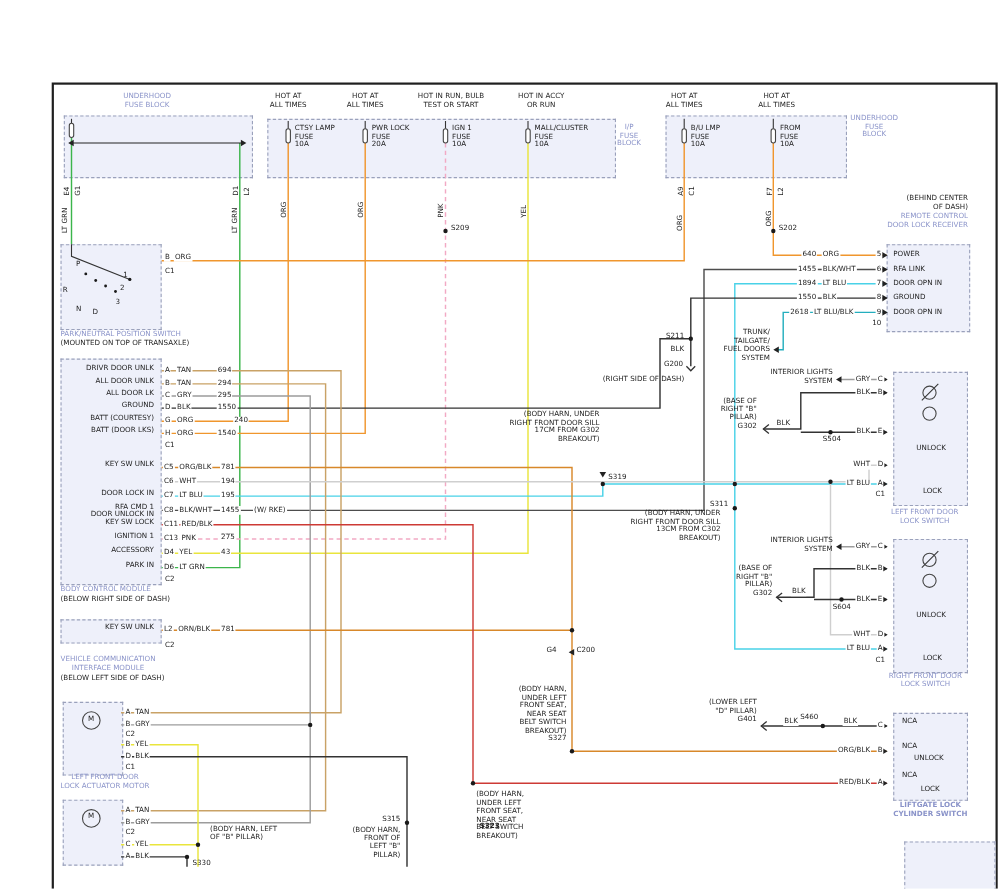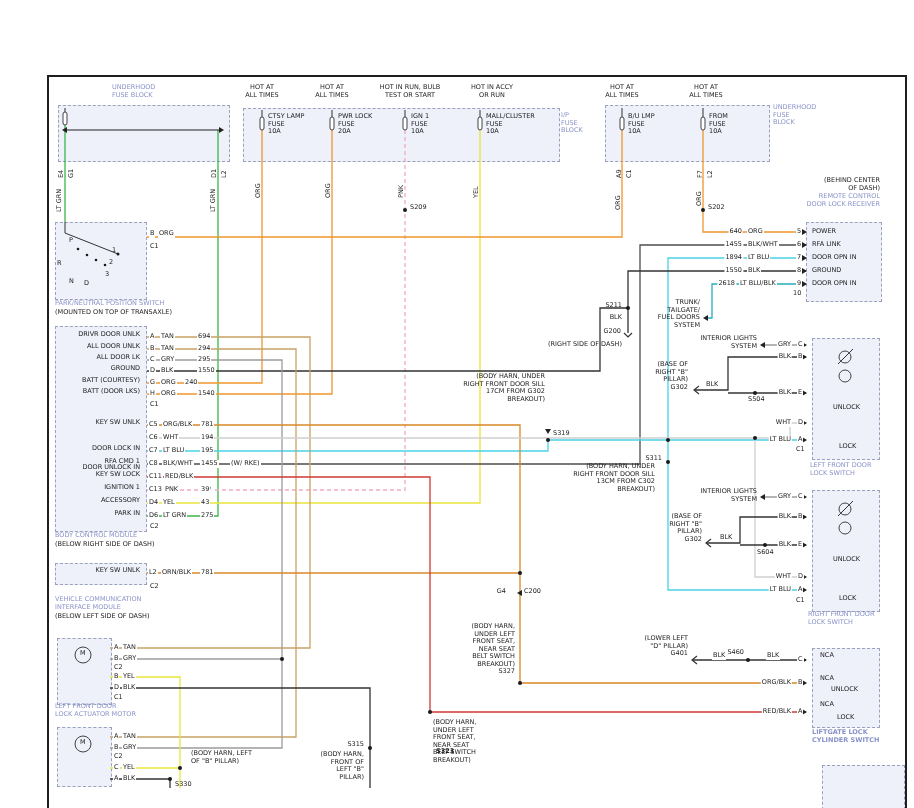--- a/index.html
+++ b/index.html
@@ -3,21 +3,21 @@
 <meta charset="utf-8">
 <style>
   html,body{margin:0;padding:0;background:#fff;}
   .page{position:relative;width:914px;height:808px;overflow:hidden;background:#fff;font-family:"DejaVu Sans",sans-serif;}
   .titlebar{position:absolute;left:0;top:0;width:914px;height:40px;background:#f1ecda;display:flex;align-items:center;justify-content:center;}
   .titlebar span{font-size:15px;color:#3a3a3a;}
   .frame{position:absolute;left:47px;top:75px;width:856px;height:745px;border:2px solid #1f1f1f;}
   .bx{position:absolute;border:1px dashed #9aa1bb;background:#eef0fa;}
   #wires-svg{position:absolute;left:0;top:0;pointer-events:none;}
   .lbl{position:absolute;font-size:6.5px;line-height:7.5px;color:#1c1c1c;white-space:pre;}
-  .blue{color:#8a93c9;}
+  .blue{color:#8a93c9;text-align:center;}
   .r{transform:translateX(-100%);text-align:right;}
   .c{transform:translateX(-50%);text-align:center;}
   .wl{background:#fff;padding:0 1px;}
   .rot{transform:rotate(-90deg);transform-origin:0 0;}
 </style>
 </head>
 <body>
 
 <div class="page">
   <div class="frame"></div>
@@ -262,21 +262,21 @@
       <div class="lbl wl" style="left: 160px; top: 345px;">TAN</div>
       <div class="lbl wl" style="left: 197px; top: 345px;">294</div>
       <div class="lbl wl" style="left: 149px; top: 356px;">C</div>
       <div class="lbl wl" style="left: 160px; top: 356px;">GRY</div>
       <div class="lbl wl" style="left: 197px; top: 356px;">295</div>
       <div class="lbl wl" style="left: 149px; top: 367px;">D</div>
       <div class="lbl wl" style="left: 160px; top: 367px;">BLK</div>
       <div class="lbl wl" style="left: 197px; top: 367px;">1550</div>
       <div class="lbl wl" style="left: 149px; top: 379px;">G</div>
       <div class="lbl wl" style="left: 160px; top: 379px;">ORG</div>
-      <div class="lbl wl" style="left: 184px; top: 379px; text-align: center;">240</div>
+      <div class="lbl wl" style="left: 212px; top: 379px; text-align: center;">240</div>
       <div class="lbl wl" style="left: 149px; top: 390px;">H</div>
       <div class="lbl wl" style="left: 160px; top: 390px;">ORG</div>
       <div class="lbl wl" style="left: 197px; top: 390px;">1540</div>
       <div class="lbl" style="left: 150px; top: 401px;">C1</div>
       <div class="lbl wl" style="left: 148px; top: 421px;">C5</div>
       <div class="lbl wl" style="left: 162px; top: 421px;">ORG/BLK</div>
       <div class="lbl wl" style="left: 200px; top: 421px;">781</div>
       <div class="lbl wl" style="left: 148px; top: 434px;">C6</div>
       <div class="lbl wl" style="left: 162px; top: 434px;">WHT</div>
       <div class="lbl wl" style="left: 200px; top: 434px;">194</div>
@@ -291,21 +291,21 @@
       <div class="lbl wl" style="left: 164px; top: 473px;">RED/BLK</div>
       <div class="lbl wl" style="left: 200px; top: 484px; font-family: Liberation Serif, serif;">780</div>
       <div class="lbl wl" style="left: 148px; top: 486px;">C13</div>
       <div class="lbl wl" style="left: 164px; top: 486px;">PNK</div>
       <div class="lbl wl" style="left: 200px; top: 486px;">39</div>
       <div class="lbl wl" style="left: 148px; top: 499px;">D4</div>
       <div class="lbl wl" style="left: 162px; top: 499px;">YEL</div>
       <div class="lbl wl" style="left: 200px; top: 499px;">43</div>
       <div class="lbl wl" style="left: 148px; top: 512px;">D6</div>
       <div class="lbl wl" style="left: 162px; top: 512px;">LT GRN</div>
-      <div class="lbl wl" style="left: 200px; top: 512px;">275</div>
+      <div class="lbl wl" style="left: 200px; top: 485px;">275</div>
       <div class="lbl" style="left: 150px; top: 523px;">C2</div>
       <div class="lbl blue" style="left: 55px; top: 532px;">BODY CONTROL MODULE</div>
       <div class="lbl" style="left: 55px; top: 541px;">(BELOW RIGHT SIDE OF DASH)</div>
       <div class="lbl r" style="left: 140px; top: 567px;">KEY SW UNLK</div>
       <div class="lbl wl" style="left: 148px; top: 569px;">L2</div>
       <div class="lbl wl" style="left: 161px; top: 569px;">ORN/BLK</div>
       <div class="lbl wl" style="left: 200px; top: 569px;">781</div>
       <div class="lbl" style="left: 150px; top: 583px;">C2</div>
       <div class="lbl blue" style="left: 55px; top: 596px;">VEHICLE COMMUNICATION
 INTERFACE MODULE</div>

